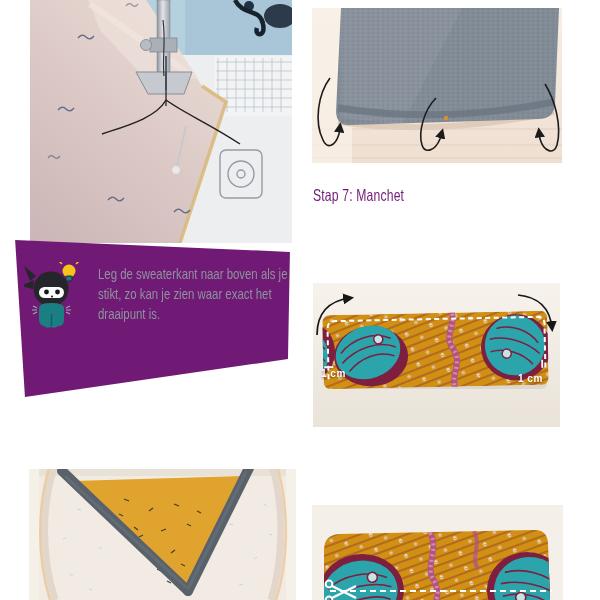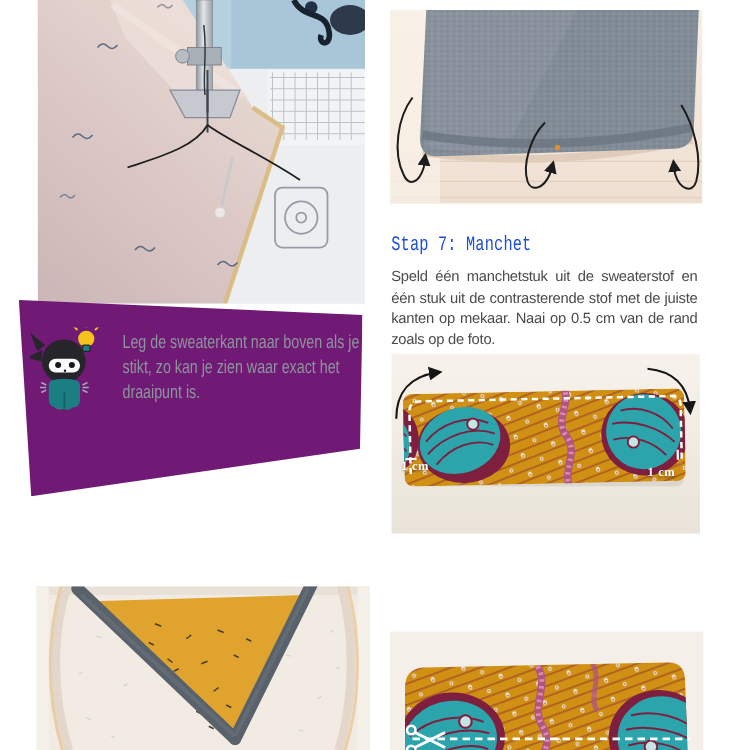--- a/index.html
+++ b/index.html
@@ -11,21 +11,21 @@
   .abs { position:absolute; }
   .photo { position:absolute; overflow:hidden; }
   .photo svg { display:block; }
 
   
   .para {
     position:absolute; color:#4b4b4f; font-size:11.8px; line-height:16.5px;
     letter-spacing:-0.2px; text-align:justify;
   }
   
-  .heading { position:absolute; color:#1d4ed8; white-space:nowrap;font-family:Liberation Mono, monospace; }
+  .heading { position:absolute; color:#701a75; white-space:nowrap; }
   .heading .cond {
     display:inline-block; font-size:16.5px; letter-spacing:0.2px;
     transform:scaleX(0.74); transform-origin:0 50%;
   }
 
   
   .callout {
     position:absolute; left:14px; top:238px; width:281px; height:162px;
     background:#701a75;
     clip-path:polygon(0.4% 1.2%, 98.2% 8.6%, 97.5% 74.7%, 3.9% 98.1%);
@@ -190,23 +190,22 @@
 
       <path d="M15,46 Q15,41 27,41 Q40,41 40,46 L40,58 Q40,64 34,64 Q31,67 27,65 Q23,67 20,64 Q15,63 15,57 Z" fill="#1b7e83"></path>
       <line x1="27.5" y1="52" x2="27.5" y2="64" stroke="#115e63" stroke-width="1.4"></line>
     </svg>
     <div class="callout-text">Leg de sweaterkant naar boven als je stikt, zo kan je zien waar exact het draaipunt is.</div>
   </div>
 
   <div class="heading" style="left:313px; top:186px;">
     <span class="cond">Stap 7: Manchet</span>
   </div>
-  <p class="para" style="left:313px; top:213px; width:245px;">Speld één manchetstuk uit de sweaterstof en één stuk uit de contrasterende stof met de juiste kanten op mekaar. Naai op 0.5 cm van de rand zoals op de foto.</p>
-
-  <div class="photo" style="left:313px; top:283px; width:247px; height:184px;font-family:Liberation Serif, serif;">
+
+  <div class="photo" style="left:313px; top:283px; width:247px; height:184px;">
     <svg width="247" height="144" viewBox="0 0 247 144">
       <defs>
         <linearGradient id="bg3G" x1="0" y1="0" x2="0" y2="1">
           <stop offset="0" stop-color="#f7f3ec"></stop>
             <stop offset="1" stop-color="#e9e3d9"></stop>
         </linearGradient>
         <pattern id="waxA" width="26" height="16" patternUnits="userSpaceOnUse" patternTransform="rotate(-20)">
           <rect width="26" height="16" fill="#cf9013"></rect>
           <line x1="0" y1="4" x2="26" y2="4" stroke="#96372f" stroke-width="0.9"></line>
           <line x1="0" y1="12" x2="26" y2="12" stroke="#96372f" stroke-width="0.9"></line>

